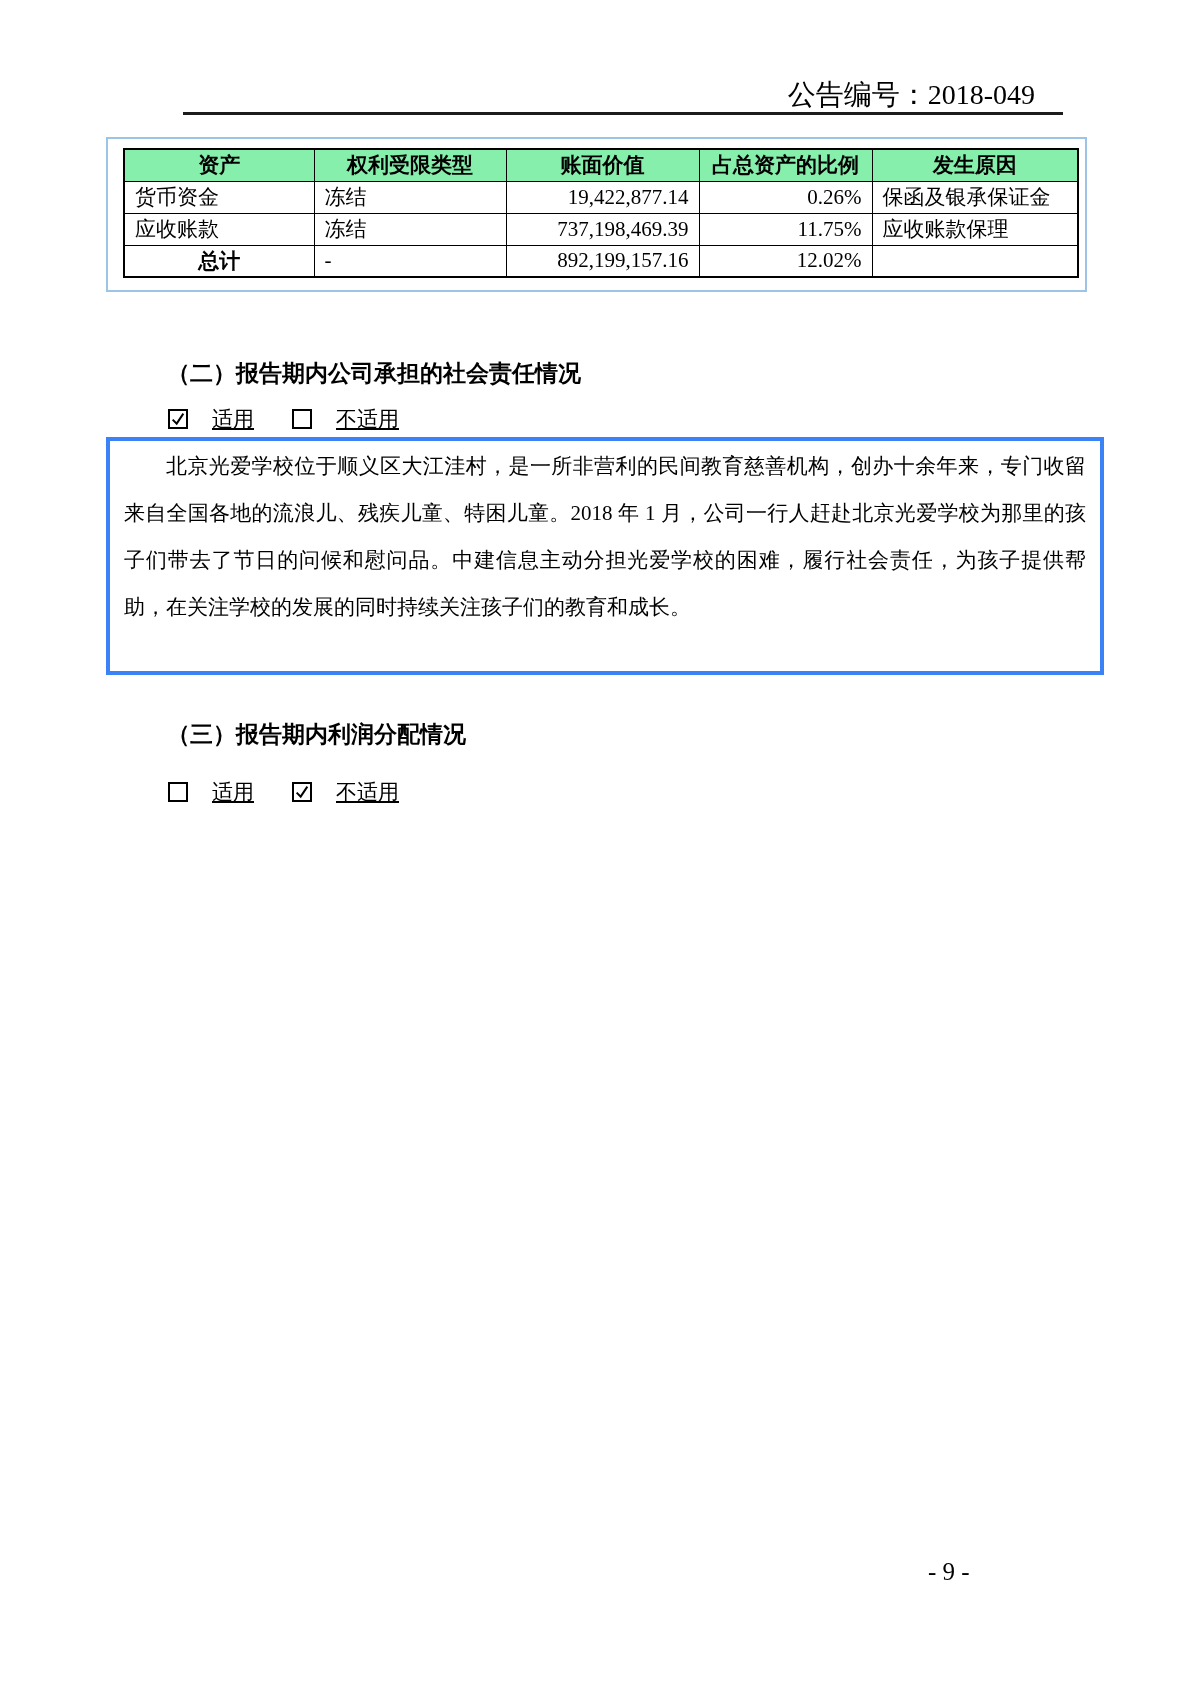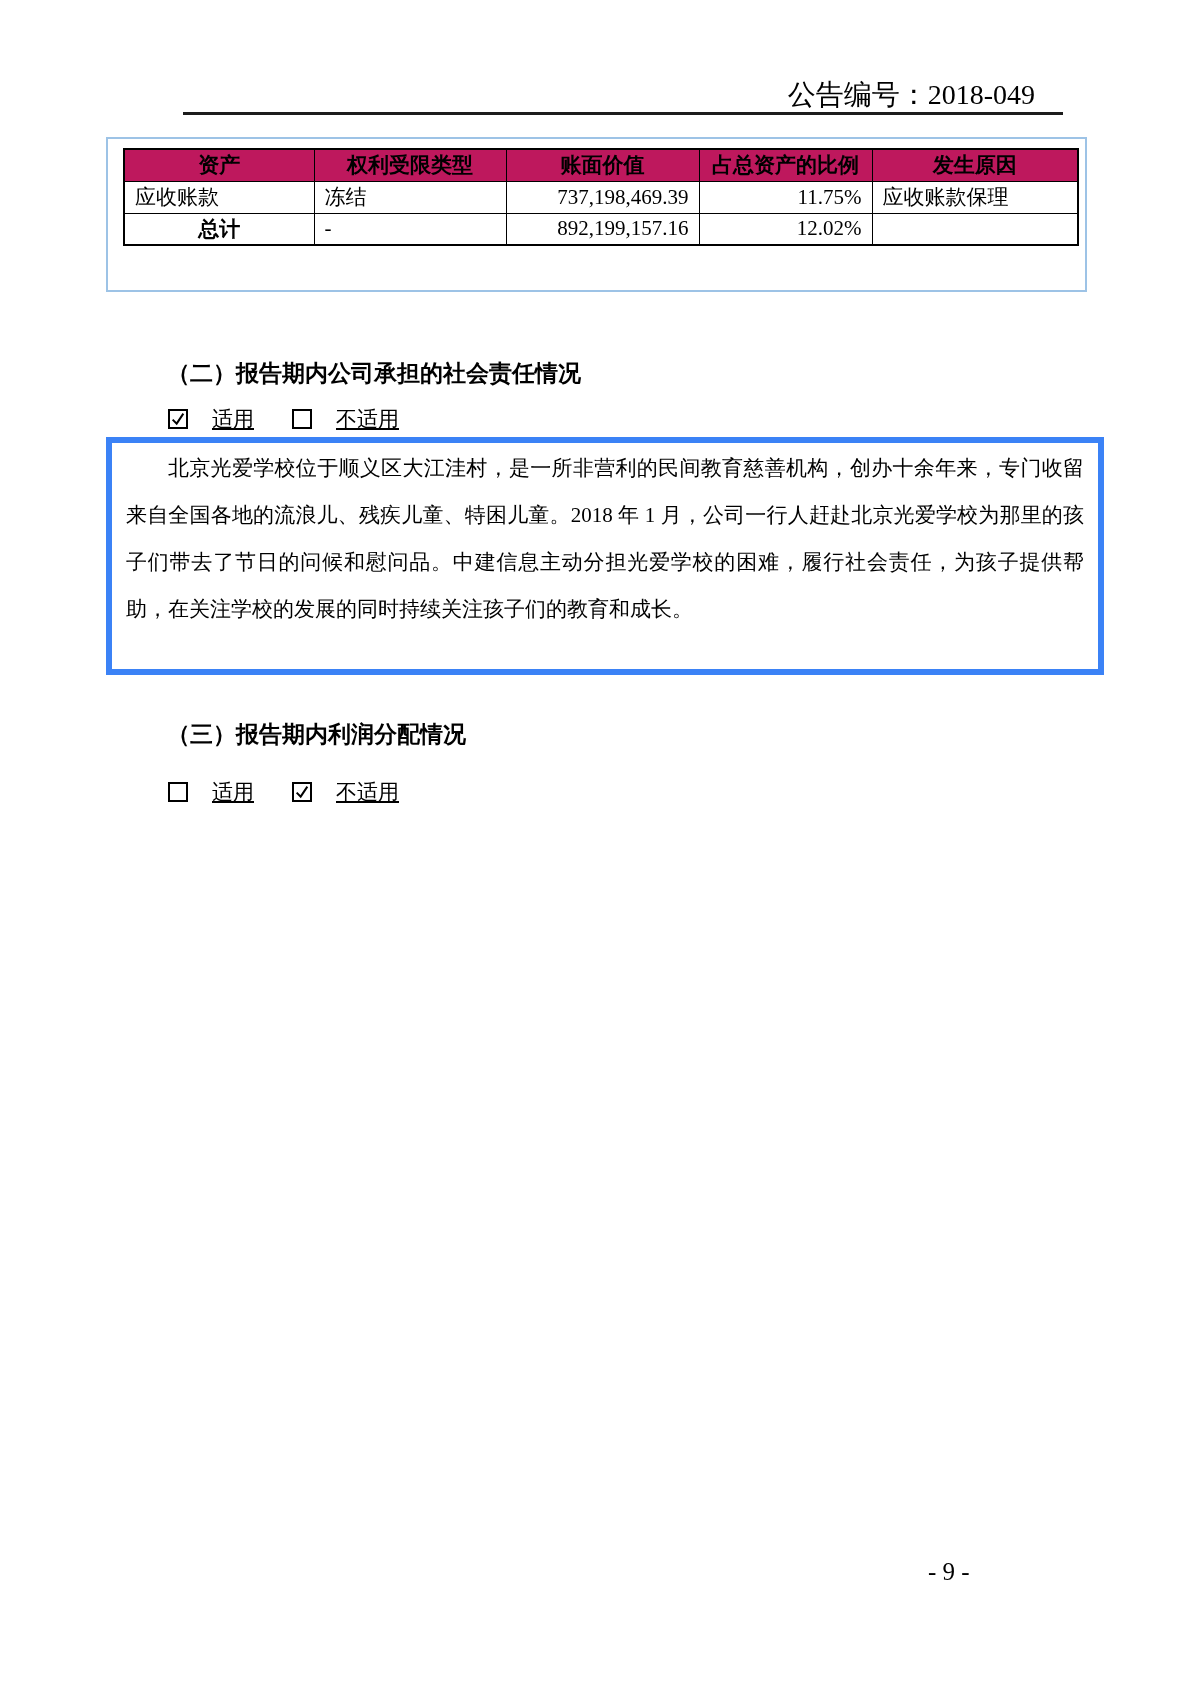--- a/index.html
+++ b/index.html
@@ -37,21 +37,21 @@
     border-collapse:collapse; table-layout:fixed;
     border:2px solid #000;
   }
   table.restricted th, table.restricted td {
     border:1px solid #000;
     height:32px;
     font-size:21px;
     overflow:hidden; white-space:nowrap;
   }
   table.restricted th {
-    background:#be185d;
+    background:#86efac;
     font-family:"Liberation Sans", sans-serif;
     font-weight:bold;
     text-align:center;
   }
   td.l { text-align:left;  padding-left:10px; }
   td.r { text-align:right; padding-right:10px; }
   td.c { text-align:center; }
   .heiti-bold { font-family:"Liberation Sans", sans-serif; font-weight:bold; }
 
   
@@ -80,21 +80,21 @@
     background:#fff;
   }
   .cb svg { display:none; width:16px; height:16px; }
   .cb.checked svg { display:block; }
   .cb-label { margin-right:38px; }
 
   
   .para-box {
     position:absolute; left:106px; top:437px;
     width:998px; height:238px;
-    border:6px solid #3b82f6;
+    border:4px solid #3b82f6;
     background:#fff;
     padding:2px 14px 0 14px;
   }
   .para-box p {
     font-size:21px; line-height:47px;
     text-align:justify; text-justify:inter-ideograph;
     text-indent:2em;
   }
 
   
@@ -124,20 +124,27 @@
       <thead>
         <tr>
           <th>资产</th>
           <th>权利受限类型</th>
           <th>账面价值</th>
           <th>占总资产的比例</th>
           <th>发生原因</th>
         </tr>
       </thead>
       <tbody>
+        <tr>
+          <td class="l">货币资金</td>
+          <td class="l">冻结</td>
+          <td class="r">19,422,877.14</td>
+          <td class="r">0.26%</td>
+          <td class="l">保函及银承保证金</td>
+        </tr>
         <tr>
           <td class="l">应收账款</td>
           <td class="l">冻结</td>
           <td class="r">737,198,469.39</td>
           <td class="r">11.75%</td>
           <td class="l">应收账款保理</td>
         </tr>
         <tr>
           <td class="c heiti-bold">总计</td>
           <td class="l">-</td>

